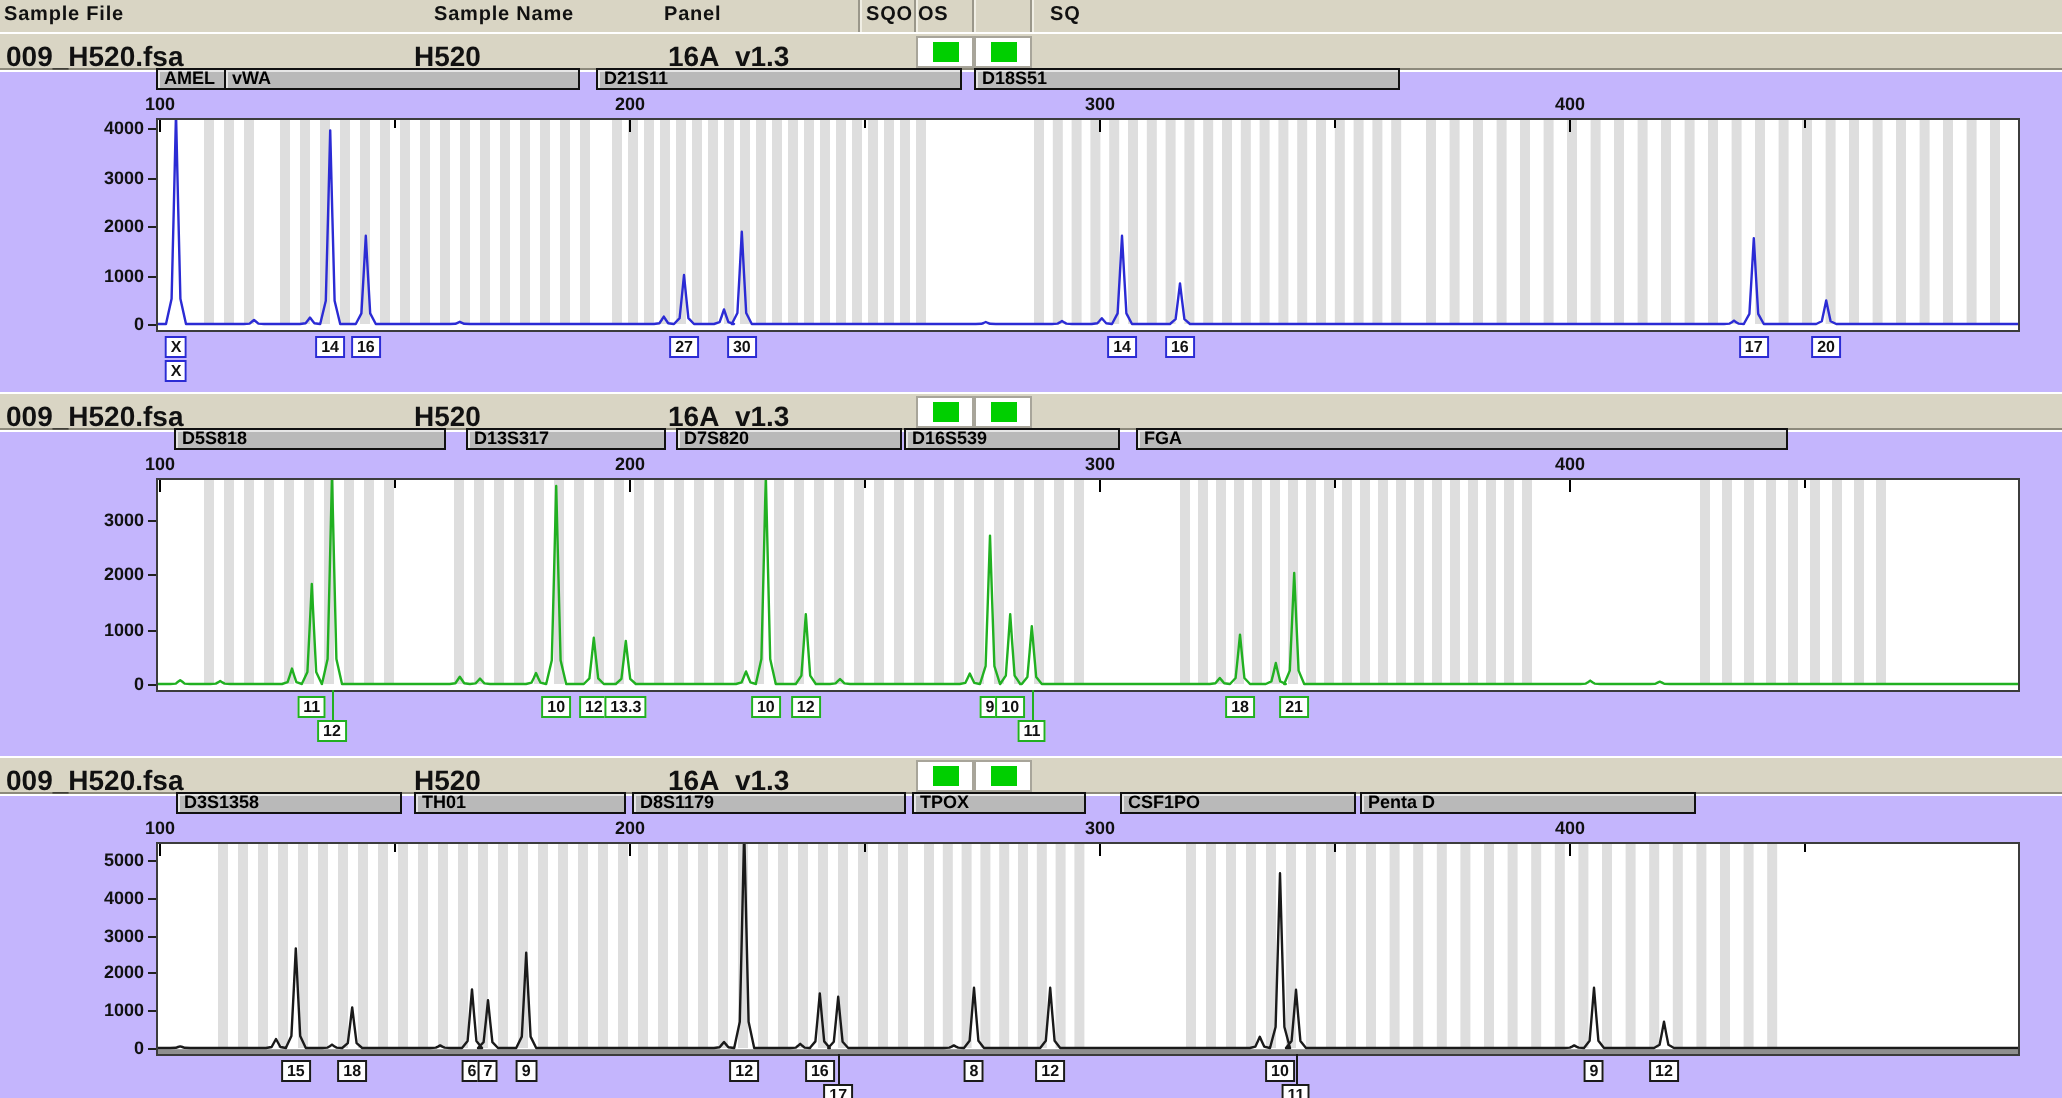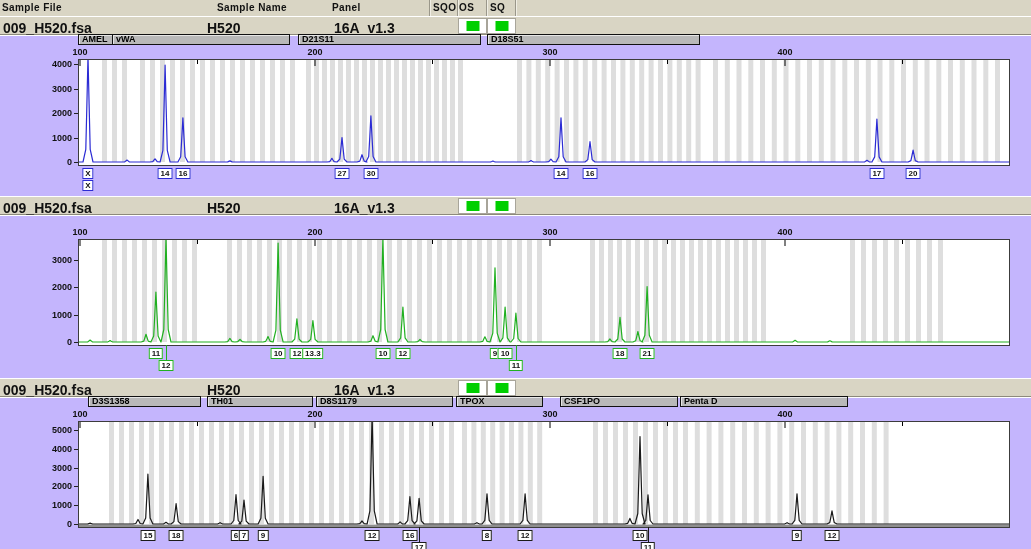--- a/index.html
+++ b/index.html
@@ -35,21 +35,21 @@
 </head>
 <body>
 <div id="app">
 
 <div class="colhead">
   <div class="cell" style="left: 2px;">Sample File</div>
   <div class="cell" style="left: 206px; margin-left: 11px;">Sample Name</div>
   <div class="cell" style="left: 332px;">Panel</div>
   <div class="cell" style="left: 433px;">SQO</div>
   <div class="cell" style="left: 459px;">OS</div>
-  <div class="cell" style="left: 458px; padding-left: 32px;">SQ</div>
+  <div class="cell" style="left: 493px; padding-left: 32px;">SQ</div>
 <div class="vsep" style="left: 429px;"></div>
       <div class="vsep" style="left: 457px;"></div>
       <div class="vsep" style="left: 486px;"></div>
       <div class="vsep" style="left: 515px;"></div>
     </div>
 
 <section class="panel-section" id="panel0" style="top:16px">
   <div class="data-row">
     <div class="cell" style="left:3px">009_H520.fsa</div>
     <div class="cell" style="left:207px">H520</div>
@@ -197,20 +197,27 @@
     <div class="cell" style="left:3px">009_H520.fsa</div>
     <div class="cell" style="left:207px">H520</div>
     <div class="cell" style="left:334px">16A_v1.3</div>
     <div class="statcell" style="left:458px;width:27px">
           <div class="sq os-sq" style="background: rgb(0, 207, 0);"></div>
         </div>
     <div class="statcell" style="left:487px;width:27px">
           <div class="sq sq-sq" style="background: rgb(0, 207, 0);"></div>
         </div>
   </div>
+  <div class="marker-row">
+        <div class="marker-bar" style="left: 87px; width: 131px;">D5S818</div>
+        <div class="marker-bar" style="left: 233px; width: 95px;">D13S317</div>
+        <div class="marker-bar" style="left: 338px; width: 108px;">D7S820</div>
+        <div class="marker-bar" style="left: 452px; width: 103px;">D16S539</div>
+        <div class="marker-bar" style="left: 568px; width: 321px;">FGA</div>
+      </div>
   <div class="axis-row">
         <div class="xlab" style="left: 65px;">100</div>
         <div class="xlab" style="left: 300px;">200</div>
         <div class="xlab" style="left: 535px;">300</div>
         <div class="xlab" style="left: 770px;">400</div>
       </div>
   <div class="plotbox">
         <svg width="930" height="105" viewBox="0 0 930 105">
           <rect x="23.0" y="0" width="5" height="102" fill="#dedede"></rect>
           <rect x="33.0" y="0" width="5" height="102" fill="#dedede"></rect>

